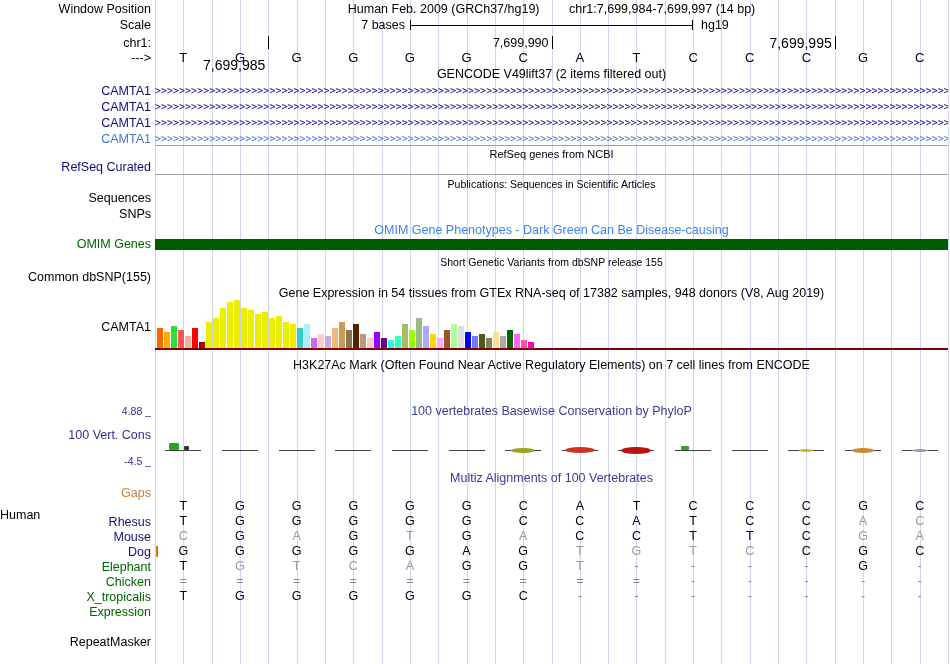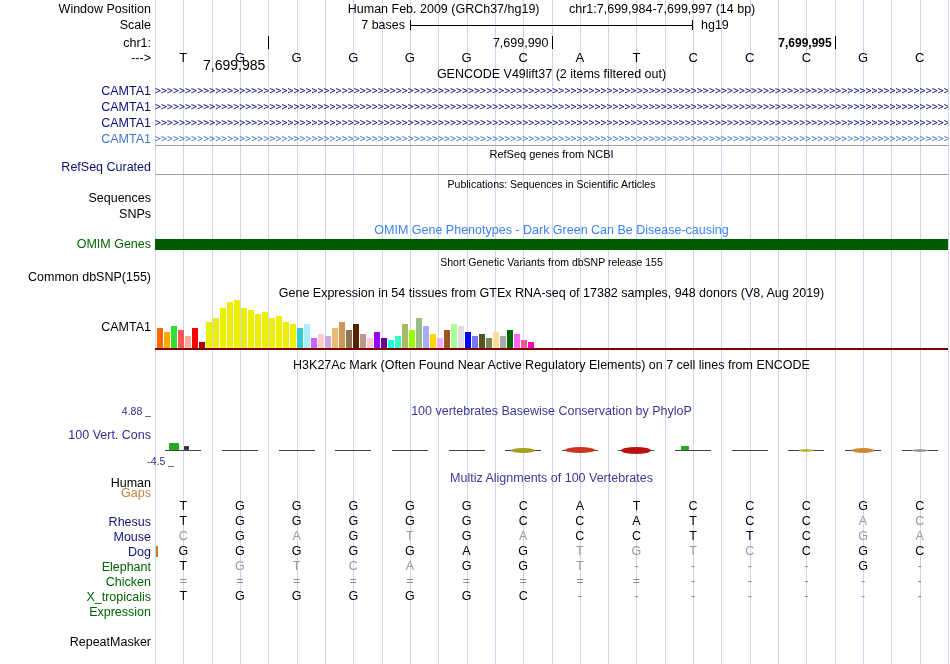--- a/index.html
+++ b/index.html
@@ -128,38 +128,38 @@
   </div>
 
   <div class="row" style="top:404px">
     <div class="lbl sm" style="color: rgb(48, 48, 140);">4.88 _</div>
     <div class="hdr" style="color: rgb(59, 59, 150);">100 vertebrates Basewise Conservation by PhyloP</div>
   </div>
   <div class="row" style="top:428px">
     <div class="lbl" style="color: rgb(48, 48, 140);">100 Vert. Cons</div>
   </div>
   <div class="row" style="top:454px">
-    <div class="lbl sm" style="color: rgb(48, 48, 140); padding-left: 23px;">-4.5 _</div>
+    <div class="lbl sm" style="color: rgb(48, 48, 140);">-4.5 _</div>
   </div>
 
   <div class="row" style="top:471px">
     <div class="hdr" style="color: rgb(59, 59, 150);">Multiz Alignments of 100 Vertebrates</div>
   </div>
   <div class="row" style="top:486px">
     <div class="lbl" style="color: rgb(200, 130, 60);">Gaps</div>
   </div>
 
   <div class="row" style="top:635px">
     <div class="lbl">RepeatMasker</div>
   </div>
 <div style="position: absolute; top: 37px; right: 684.714px; font-size: 14px; line-height: 13px; margin-top: 22px;">7,699,985</div>
     <div style="position: absolute; left: 268.286px; top: 36px; width: 1px; height: 13px; background: rgb(0, 0, 0);"></div>
     <div style="position: absolute; top: 37px; right: 401.5px; font-size: 12.5px; line-height: 13px;">7,699,990</div>
     <div style="position: absolute; left: 551.5px; top: 36px; width: 1px; height: 13px; background: rgb(0, 0, 0);"></div>
-    <div style="position: absolute; top: 37px; right: 118.286px; font-size: 12px; line-height: 13px; font-weight: bold;">7,699,995</div>
+    <div style="position: absolute; top: 37px; right: 118.286px; font-size: 14px; line-height: 13px;">7,699,995</div>
     <div style="position: absolute; left: 834.714px; top: 36px; width: 1px; height: 13px; background: rgb(0, 0, 0);"></div>
     <div style="position: absolute; left: 155px; top: 51px; width: 56.6429px; text-align: center; font-size: 13px; line-height: 14px;">T</div>
     <div style="position: absolute; left: 211.643px; top: 51px; width: 56.6429px; text-align: center; font-size: 13px; line-height: 14px;">G</div>
     <div style="position: absolute; left: 268.286px; top: 51px; width: 56.6429px; text-align: center; font-size: 13px; line-height: 14px;">G</div>
     <div style="position: absolute; left: 324.929px; top: 51px; width: 56.6429px; text-align: center; font-size: 13px; line-height: 14px;">G</div>
     <div style="position: absolute; left: 381.571px; top: 51px; width: 56.6429px; text-align: center; font-size: 13px; line-height: 14px;">G</div>
     <div style="position: absolute; left: 438.214px; top: 51px; width: 56.6429px; text-align: center; font-size: 13px; line-height: 14px;">G</div>
     <div style="position: absolute; left: 494.857px; top: 51px; width: 56.6429px; text-align: center; font-size: 13px; line-height: 14px;">C</div>
     <div style="position: absolute; left: 551.5px; top: 51px; width: 56.6429px; text-align: center; font-size: 13px; line-height: 14px;">A</div>
     <div style="position: absolute; left: 608.143px; top: 51px; width: 56.6429px; text-align: center; font-size: 13px; line-height: 14px;">T</div>
@@ -247,21 +247,21 @@
     <div style="position: absolute; left: 901.679px; top: 450px; width: 36px; height: 1px; background: rgb(68, 68, 68);"></div>
     <div style="position: absolute; left: 169.321px; top: 443px; width: 10px; height: 7px; background: rgb(34, 170, 34); border-radius: 1px;"></div>
     <div style="position: absolute; left: 183.821px; top: 446px; width: 5px; height: 4px; background: rgb(51, 51, 51); border-radius: 1px;"></div>
     <div style="position: absolute; left: 511.179px; top: 447.5px; width: 24px; height: 5px; background: rgb(160, 160, 32); border-radius: 50%;"></div>
     <div style="position: absolute; left: 564.821px; top: 447px; width: 30px; height: 6px; background: rgb(204, 51, 34); border-radius: 50%;"></div>
     <div style="position: absolute; left: 621.464px; top: 446.5px; width: 30px; height: 7px; background: rgb(187, 17, 17); border-radius: 50%;"></div>
     <div style="position: absolute; left: 681.107px; top: 446px; width: 8px; height: 4px; background: rgb(34, 170, 34); border-radius: 1px;"></div>
     <div style="position: absolute; left: 799.393px; top: 448.5px; width: 14px; height: 3px; background: rgb(184, 184, 48); border-radius: 50%;"></div>
     <div style="position: absolute; left: 852.036px; top: 447.5px; width: 22px; height: 5px; background: rgb(204, 136, 51); border-radius: 50%;"></div>
     <div style="position: absolute; left: 911.679px; top: 448.5px; width: 16px; height: 3px; background: rgb(153, 153, 153); border-radius: 50%;"></div>
-    <div style="position: absolute; left: 0px; top: 476px; width: 151px; text-align: right; color: rgb(0, 0, 0); white-space: nowrap;">Human</div>
+    <div style="position: absolute; left: 0px; top: 508px; width: 151px; text-align: left; color: rgb(0, 0, 0); white-space: nowrap;">Human</div>
     <div style="position: absolute; left: 155px; top: 499px; width: 793px; height: 15px;"></div>
     <div style="position: absolute; left: 155px; top: 499px; width: 56.6429px; text-align: center; font-size: 12.5px; line-height: 15px; color: rgb(0, 0, 0);">T</div>
     <div style="position: absolute; left: 211.643px; top: 499px; width: 56.6429px; text-align: center; font-size: 12.5px; line-height: 15px; color: rgb(0, 0, 0);">G</div>
     <div style="position: absolute; left: 268.286px; top: 499px; width: 56.6429px; text-align: center; font-size: 12.5px; line-height: 15px; color: rgb(0, 0, 0);">G</div>
     <div style="position: absolute; left: 324.929px; top: 499px; width: 56.6429px; text-align: center; font-size: 12.5px; line-height: 15px; color: rgb(0, 0, 0);">G</div>
     <div style="position: absolute; left: 381.571px; top: 499px; width: 56.6429px; text-align: center; font-size: 12.5px; line-height: 15px; color: rgb(0, 0, 0);">G</div>
     <div style="position: absolute; left: 438.214px; top: 499px; width: 56.6429px; text-align: center; font-size: 12.5px; line-height: 15px; color: rgb(0, 0, 0);">G</div>
     <div style="position: absolute; left: 494.857px; top: 499px; width: 56.6429px; text-align: center; font-size: 12.5px; line-height: 15px; color: rgb(0, 0, 0);">C</div>
     <div style="position: absolute; left: 551.5px; top: 499px; width: 56.6429px; text-align: center; font-size: 12.5px; line-height: 15px; color: rgb(0, 0, 0);">A</div>
     <div style="position: absolute; left: 608.143px; top: 499px; width: 56.6429px; text-align: center; font-size: 12.5px; line-height: 15px; color: rgb(0, 0, 0);">T</div>

